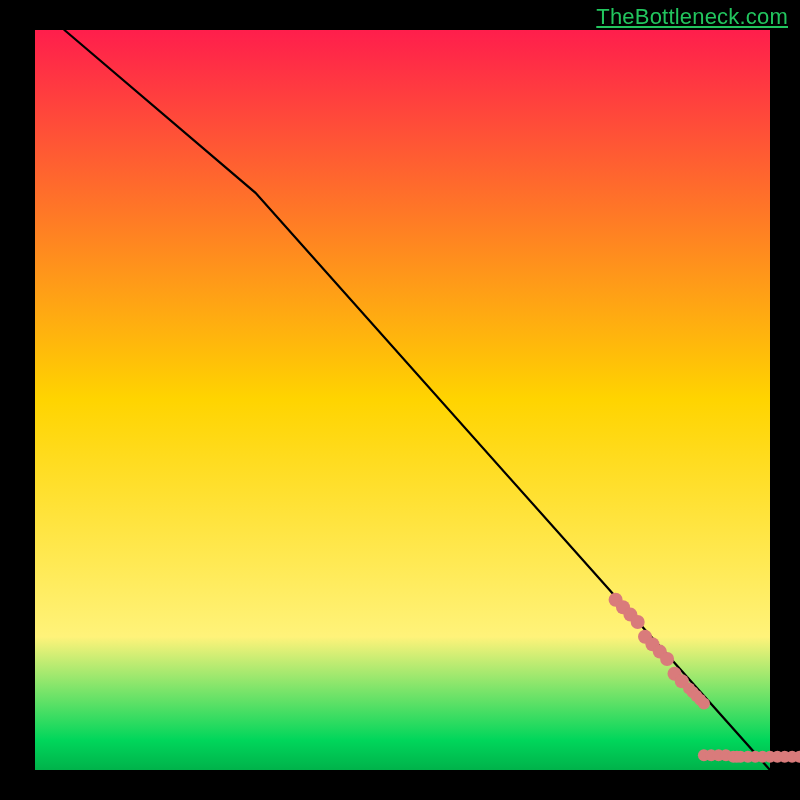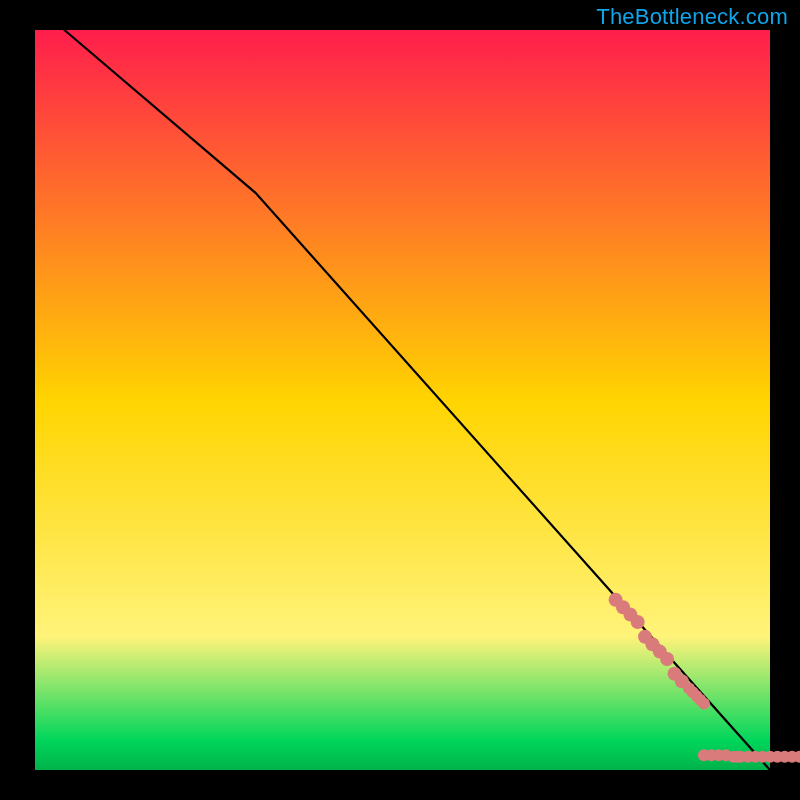--- a/index.html
+++ b/index.html
@@ -13,25 +13,26 @@
   }
   .wrap {
     position: relative;
     width: 800px;
     height: 800px;
   }
   .attribution {
     position: absolute;
     top: 4px;
     right: 12px;
-    color: #0ea5e9;
+    color: #22c55e;
     font-size: 22px;
     font-weight: 500;
     letter-spacing: 0.2px;
     z-index: 5;
+    text-decoration: underline;
   }
   svg {
     display: block;
   }
 </style>
 </head>
 <body>
 
 <div class="wrap">
   <div class="attribution">TheBottleneck.com</div>

